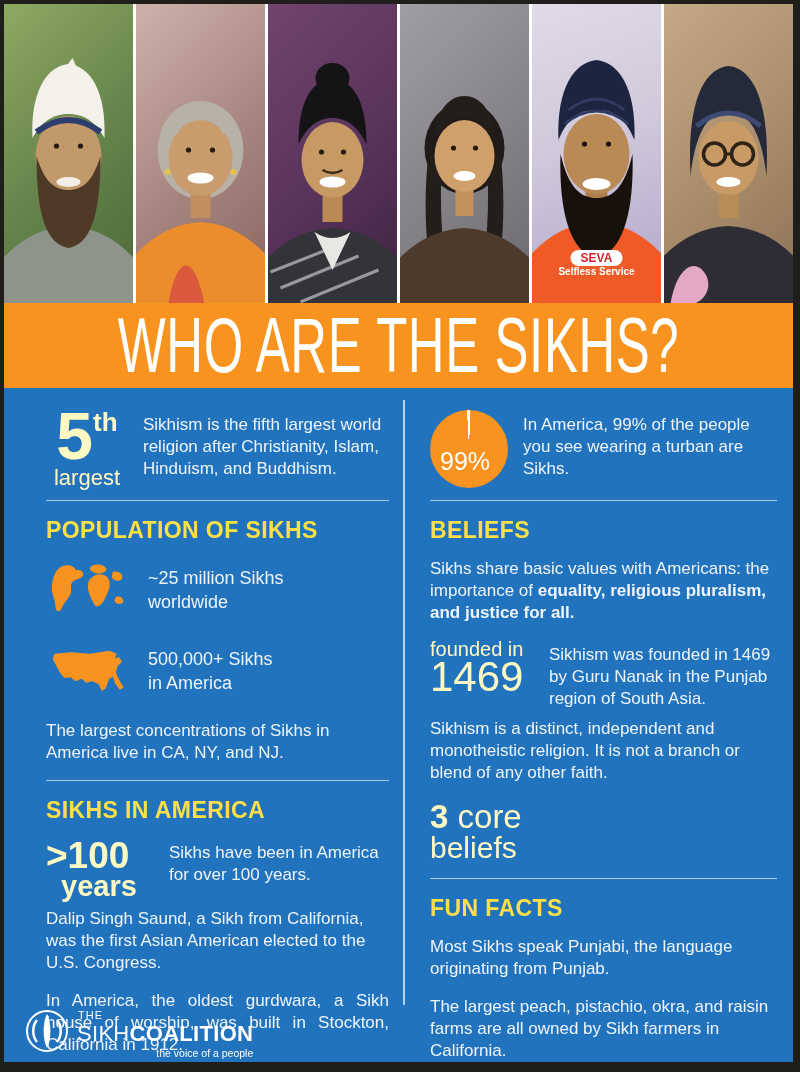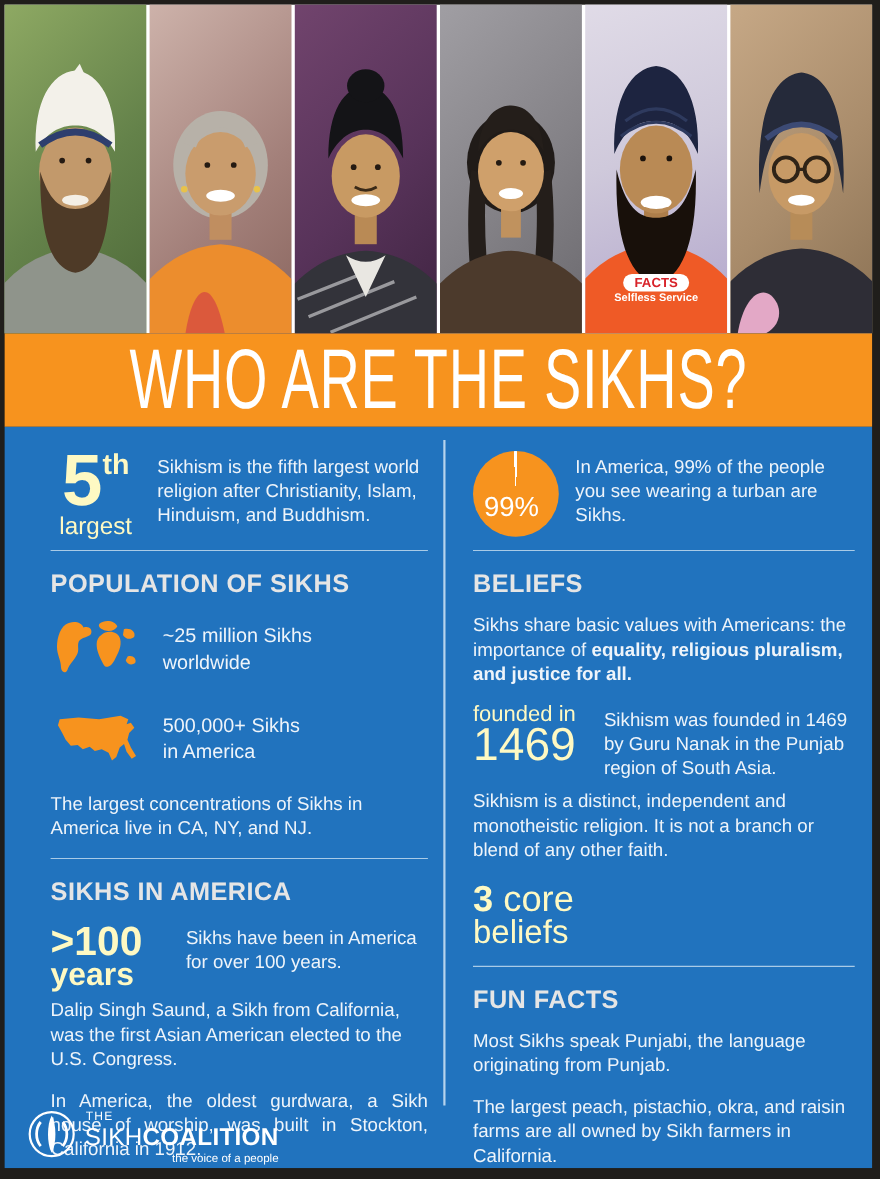--- a/index.html
+++ b/index.html
@@ -31,21 +31,21 @@
   .banner .title { color:#ffffff; font-size:77px; font-weight:400; letter-spacing:1px;
                    white-space:nowrap; transform:scaleX(.66); transform-origin:center; }
 
   
   .blue { flex:1; background:#2173be; position:relative; color:#eef4fa; }
   .content { position:absolute; top:0; left:0; right:0; bottom:57px; display:flex; }
   .col-left  { width:399px; padding:22px 14px 0 42px; }
   .col-right { flex:1; padding:22px 16px 0 25px; }
   .vdiv { width:2px; background:rgba(240,248,255,.72); margin-top:12px; }
 
-  .heading { font-size:23px; font-weight:bold; color:#e5e5e5; letter-spacing:.4px; margin:0 0 14px; }
+  .heading { font-size:23px; font-weight:bold; color:#fde047; letter-spacing:.4px; margin:0 0 14px; }
   .para { font-size:17px; line-height:22px; margin:0 0 16px; }
   .para.just { text-align:justify; }
   hr.sep { border:0; border-top:1px solid rgba(235,244,250,.68); margin:2px 0 16px; }
 
   .fact-row { display:flex; align-items:flex-start; gap:15px; min-height:88px; }
   .fact-text { font-size:17px; line-height:22px; padding-top:4px; }
   .orange { color:#fef9c3; }
 
   .fifth-block { line-height:.8; min-width:82px; text-align:center; }
   .fifth-block .n5 { font-size:66px; font-weight:bold; }
@@ -55,21 +55,21 @@
   .pie { width:78px; height:78px; border-radius:50%; flex:0 0 78px; position:relative;
          background:conic-gradient(from 357deg,#ffffff 0deg 5deg,#f7931e 5deg 360deg); }
   .pie .pie-label { position:absolute; left:10px; bottom:12px; color:#ffffff; font-size:25px; }
 
   .icon-row { display:flex; align-items:center; gap:20px; margin:0 0 22px; }
   .icon-row .label { font-size:18px; line-height:24px; white-space:pre-line; }
   .icon-box { width:82px; flex:0 0 82px; display:flex; justify-content:center; }
 
   .years-block { line-height:.95; min-width:108px; }
   .years-block .big { font-size:37px; font-weight:bold; }
-  .years-block .sub { font-size:29px; font-weight:bold; }
+  .years-block .sub { font-size:29px; font-weight:bold;margin-left:15px; }
 
   .founded-block { line-height:.9; min-width:104px; }
   .founded-block .lab { font-size:20px; }
   .founded-block .big { font-size:42px; }
 
   .core-block { line-height:1; min-width:102px; }
   .core-block .l1 { font-size:33px; }
   .core-block .l1 b { font-weight:bold; }
   .core-block .l2 { font-size:30px; }
 
@@ -163,21 +163,21 @@
           <rect x="55" y="184" width="22" height="28" fill="#ad7e4b"></rect>
           <ellipse cx="66" cy="150" rx="33" ry="40" fill="#b98a55"></ellipse>
           <circle cx="54" cy="140" r="2.6" fill="#1c130c"></circle>
             <circle cx="78" cy="140" r="2.6" fill="#1c130c"></circle>
           <path d="M30,150 C28,218 44,250 66,254 C88,250 104,218 102,150 C94,184 82,194 66,194 C50,194 38,184 30,150 Z" fill="#18100a"></path>
           <ellipse cx="66" cy="180" rx="14" ry="6" fill="#ffffff"></ellipse>
           <path d="M28,136 C26,84 44,58 66,56 C88,58 106,84 104,136 C94,112 82,106 66,106 C50,106 38,112 28,136 Z" fill="#1d2440"></path>
           <path d="M34,120 Q66,94 98,120 M38,106 Q66,84 94,106" stroke="#2e3a5e" stroke-width="3" fill="none"></path>
         </svg>
         <div class="seva-badge">
-          <span class="seva-pill">FACTS</span>
+          <span class="seva-pill">SEVA</span>
           <div class="seva-line">Selfless Service</div>
         </div>
       </div>
 
       <div class="photo p6" title="Smiling woman wearing glasses and a dark turban headwrap">
         <svg viewBox="0 0 132 299" preserveAspectRatio="xMidYMax slice">
           <path d="M-6,300 L-6,260 Q24,224 66,222 Q108,224 138,260 L138,300 Z" fill="#2e2d36"></path>
           <path d="M8,300 C14,262 34,252 44,272 C50,286 40,298 30,300 Z" fill="#e3a8c6"></path>
           <rect x="56" y="188" width="20" height="26" fill="#b78c58"></rect>
           <ellipse cx="66" cy="154" rx="30" ry="37" fill="#c79a66"></ellipse>

